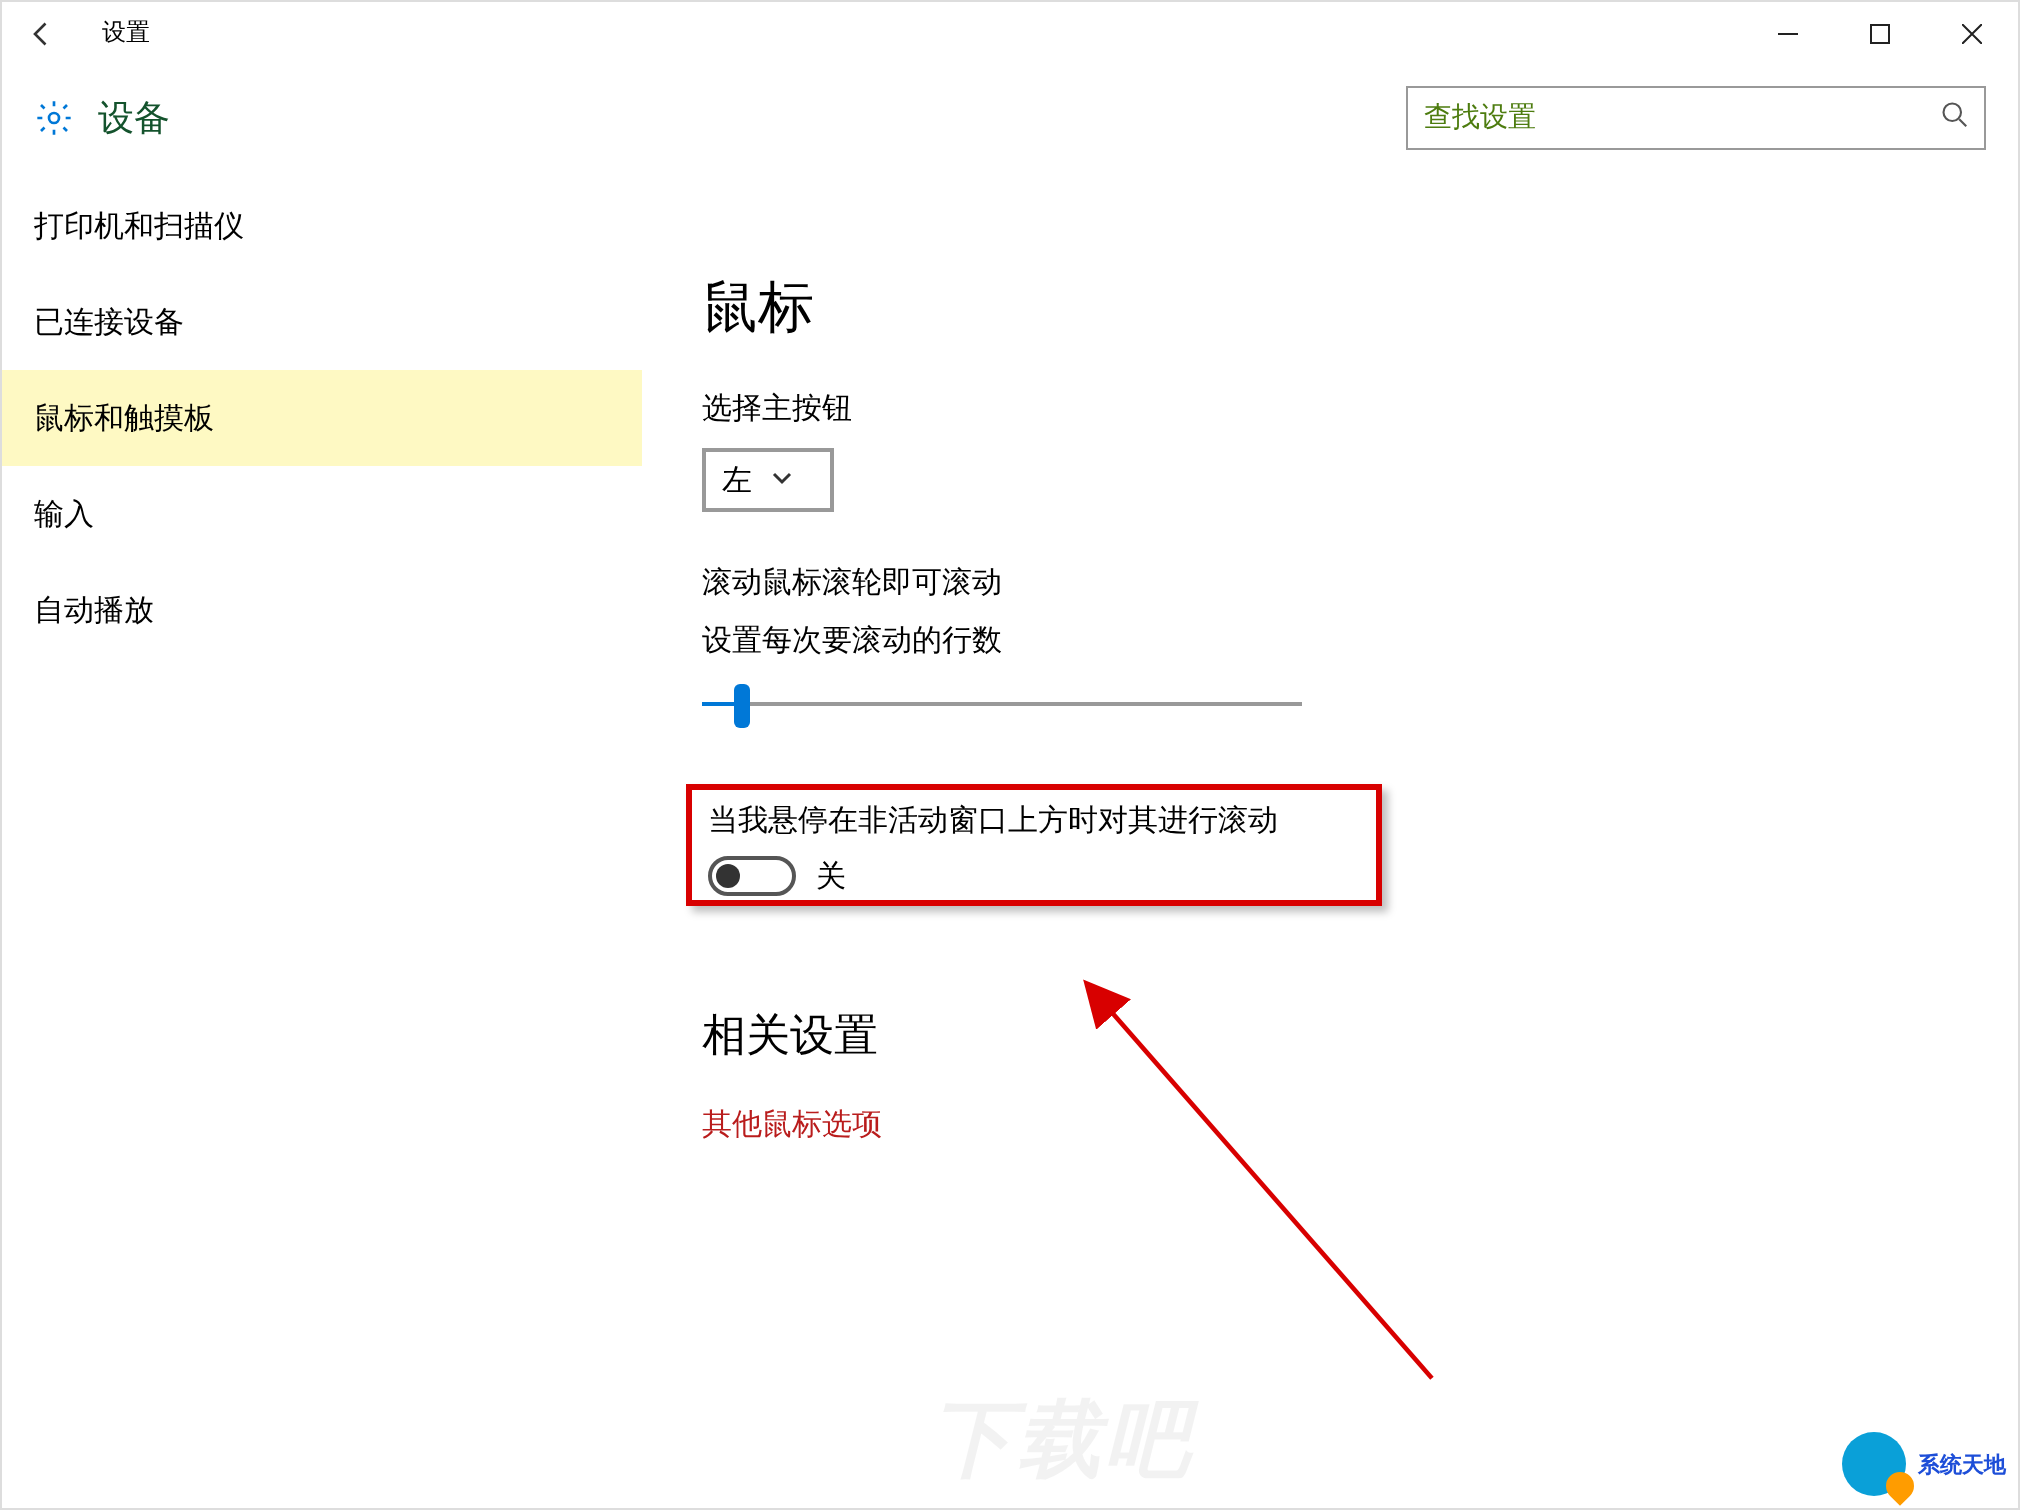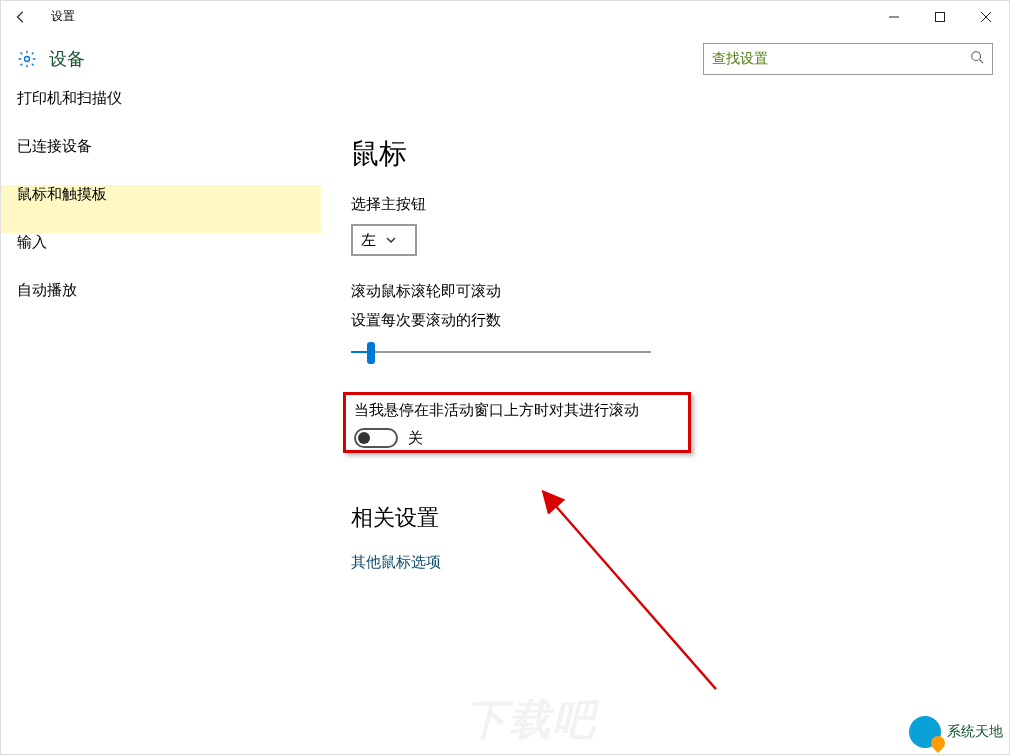--- a/index.html
+++ b/index.html
@@ -17,21 +17,21 @@
   .header { height: 52px; display:flex; align-items:center; padding: 0 16px; }
   .header .gear { width:20px; height:20px; margin-right: 12px; color:#0078d7; }
   .header .htxt { font-size: 18px; font-weight: 400; color:#14532d; }
   .header .spacer { flex:1; }
   .searchbox { width: 290px; height: 32px; border:1px solid #999; display:flex; align-items:center; padding: 0 8px; }
   .searchbox .place { flex:1; font-size:14px; color:#4d7c0f; }
   .searchbox .sicon svg { width:14px; height:14px; stroke:#555; fill:none; stroke-width:1.2; }
 
   .body { display:flex; height: calc(100% - 84px); }
   .sidebar { width: 320px; padding-top: 4px; }
-  .sidebar .item { height: 48px; display:flex; align-items:flex-start; padding-left: 16px; font-size:15px; color:#000; }
+  .sidebar .item { height: 48px; display:flex; align-items:center; padding-left: 16px; font-size:15px; color:#000; }
   .sidebar .item.selected { background:#fef9c3; color:#000; }
 
   .content { flex:1; padding: 2px 0 0 30px; color:#000; position:relative;margin-top:48px; }
   .content h1 { font-size: 28px; font-weight: 400; margin-bottom: 22px; }
   .lbl { font-size: 15px; margin-bottom: 10px; }
 
   .dropdown { height: 32px; border:2px solid #999; display:inline-flex; align-items:center; padding: 0 8px; margin-bottom: 26px; }
   .dropdown .dval { font-size:15px; margin-right: 10px; }
   .dropdown .chev svg { width:10px; height:10px; stroke:#333; fill:none; stroke-width:1.5; }
   .drop-sm { width: 66px; }
@@ -43,28 +43,28 @@
   .slider-thumb { position:absolute; top:2px; left:16px; width:8px; height:22px; background:#0078d7; border-radius:3px; }
 
   .highlight-box { border:3px solid #d80000; padding: 6px 8px 2px 8px; width: 348px; margin-left:-8px; box-shadow: 3px 3px 4px rgba(0,0,0,0.25); }
   .highlight-box .lbl { margin-bottom: 8px; }
   .toggle-row { display:flex; align-items:center; gap:10px; }
   .toggle { width:44px; height:20px; border:2px solid #555; border-radius:12px; position:relative; background:#fff; }
   .toggle .knob { position:absolute; left:2px; top:2px; width:12px; height:12px; border-radius:50%; background:#333; }
   .toggle-label { font-size:15px; }
 
   .content h2 { font-size: 22px; font-weight: 400; margin: 50px 0 20px 0; }
-  .link { color:#0c4a6e; font-size:15px; }
+  .link { color:#b91c1c; font-size:15px; }
 
   .arrow-overlay { position:absolute; pointer-events:none; left:0; top:0; width:100%; height:100%; }
 
   .watermark { position:absolute; right:6px; bottom:6px; display:flex; align-items:center; gap:6px; }
   .watermark .globe { width:32px; height:32px; background:#0aa0d8; border-radius:50%; position:relative; }
   .watermark .globe::after { content:""; position:absolute; right:-4px; bottom:-2px; width:14px; height:14px; background:#ff9c00; border-radius:50% 50% 50% 0; transform:rotate(-45deg);}
-  .watermark .wt { font-size:14px; font-weight:400; color:#14532d; }
+  .watermark .wt { font-size:11px; font-weight:700; color:#1d4ed8; }
 
   .bg-watermark { position:absolute; bottom:6px; left:46%; font-size:42px; font-weight:700; color:rgba(0,0,0,0.05); letter-spacing:2px; font-style:italic; }
 </style>
 </head>
 <body>
 
 <div class="titlebar">
   <div class="back-btn">
     <svg viewBox="0 0 16 16" fill="none">
         <path d="M10 2 L4 8 L10 14" stroke-width="1.5"></path>

